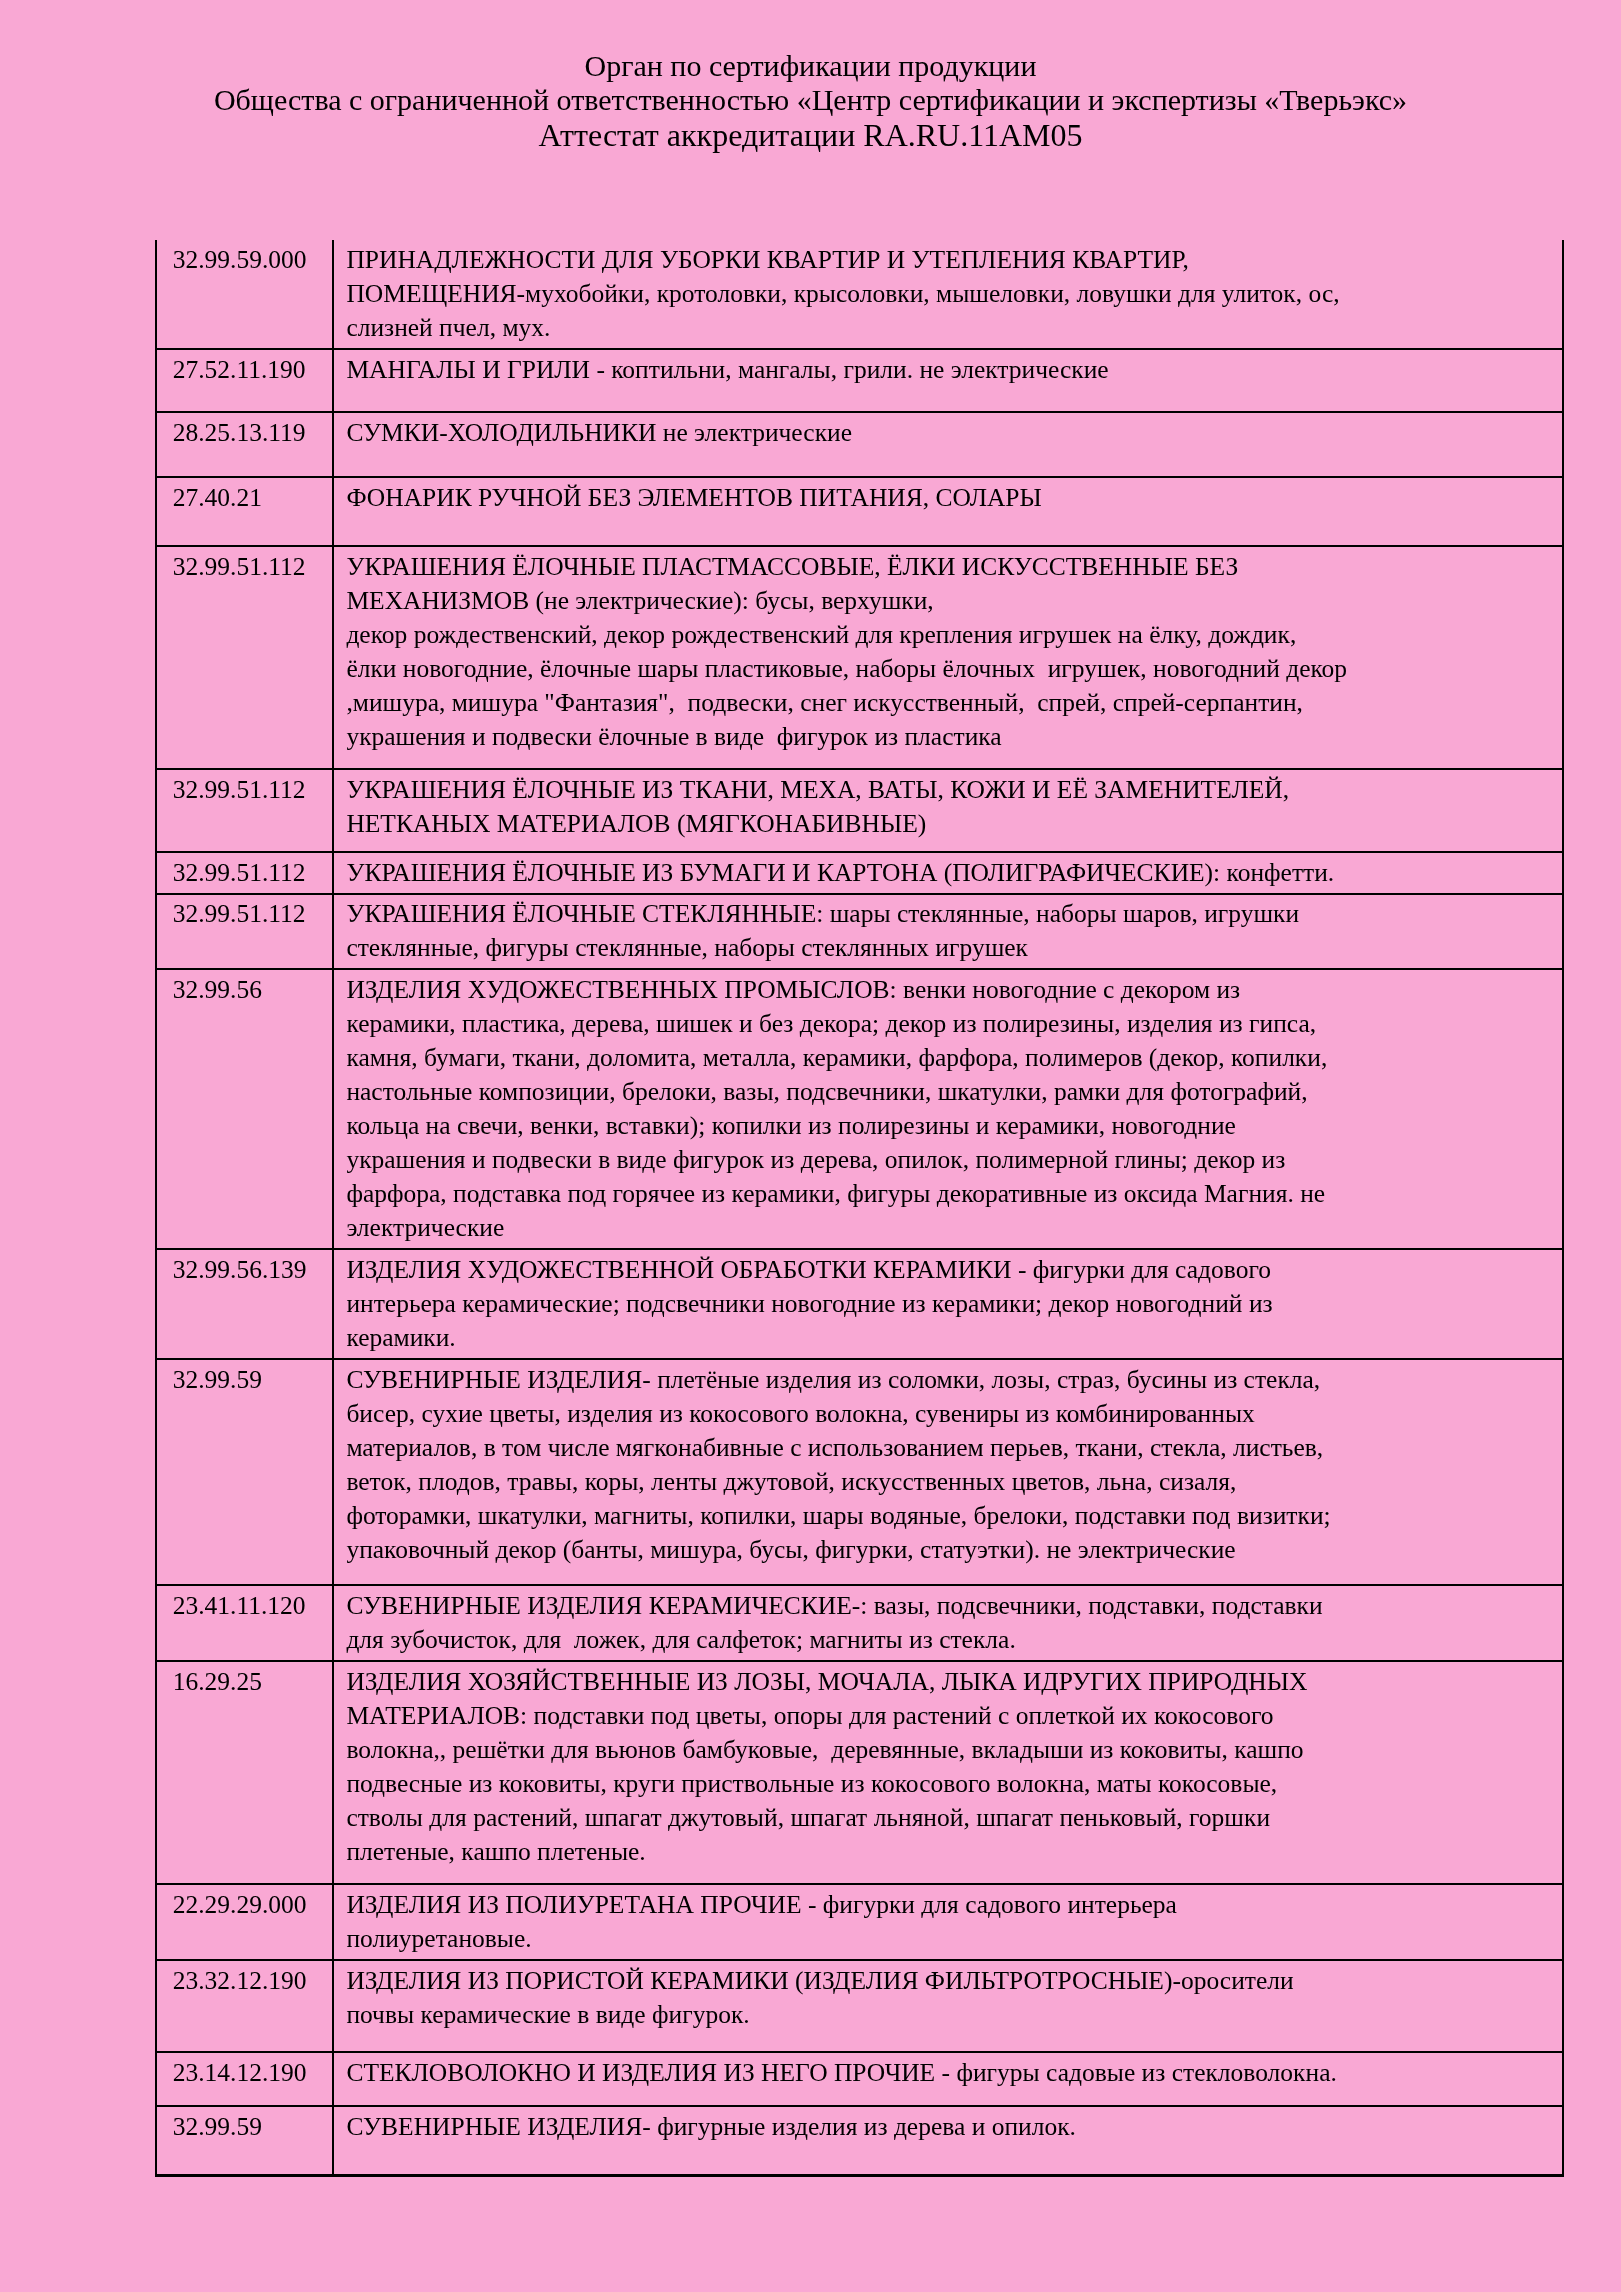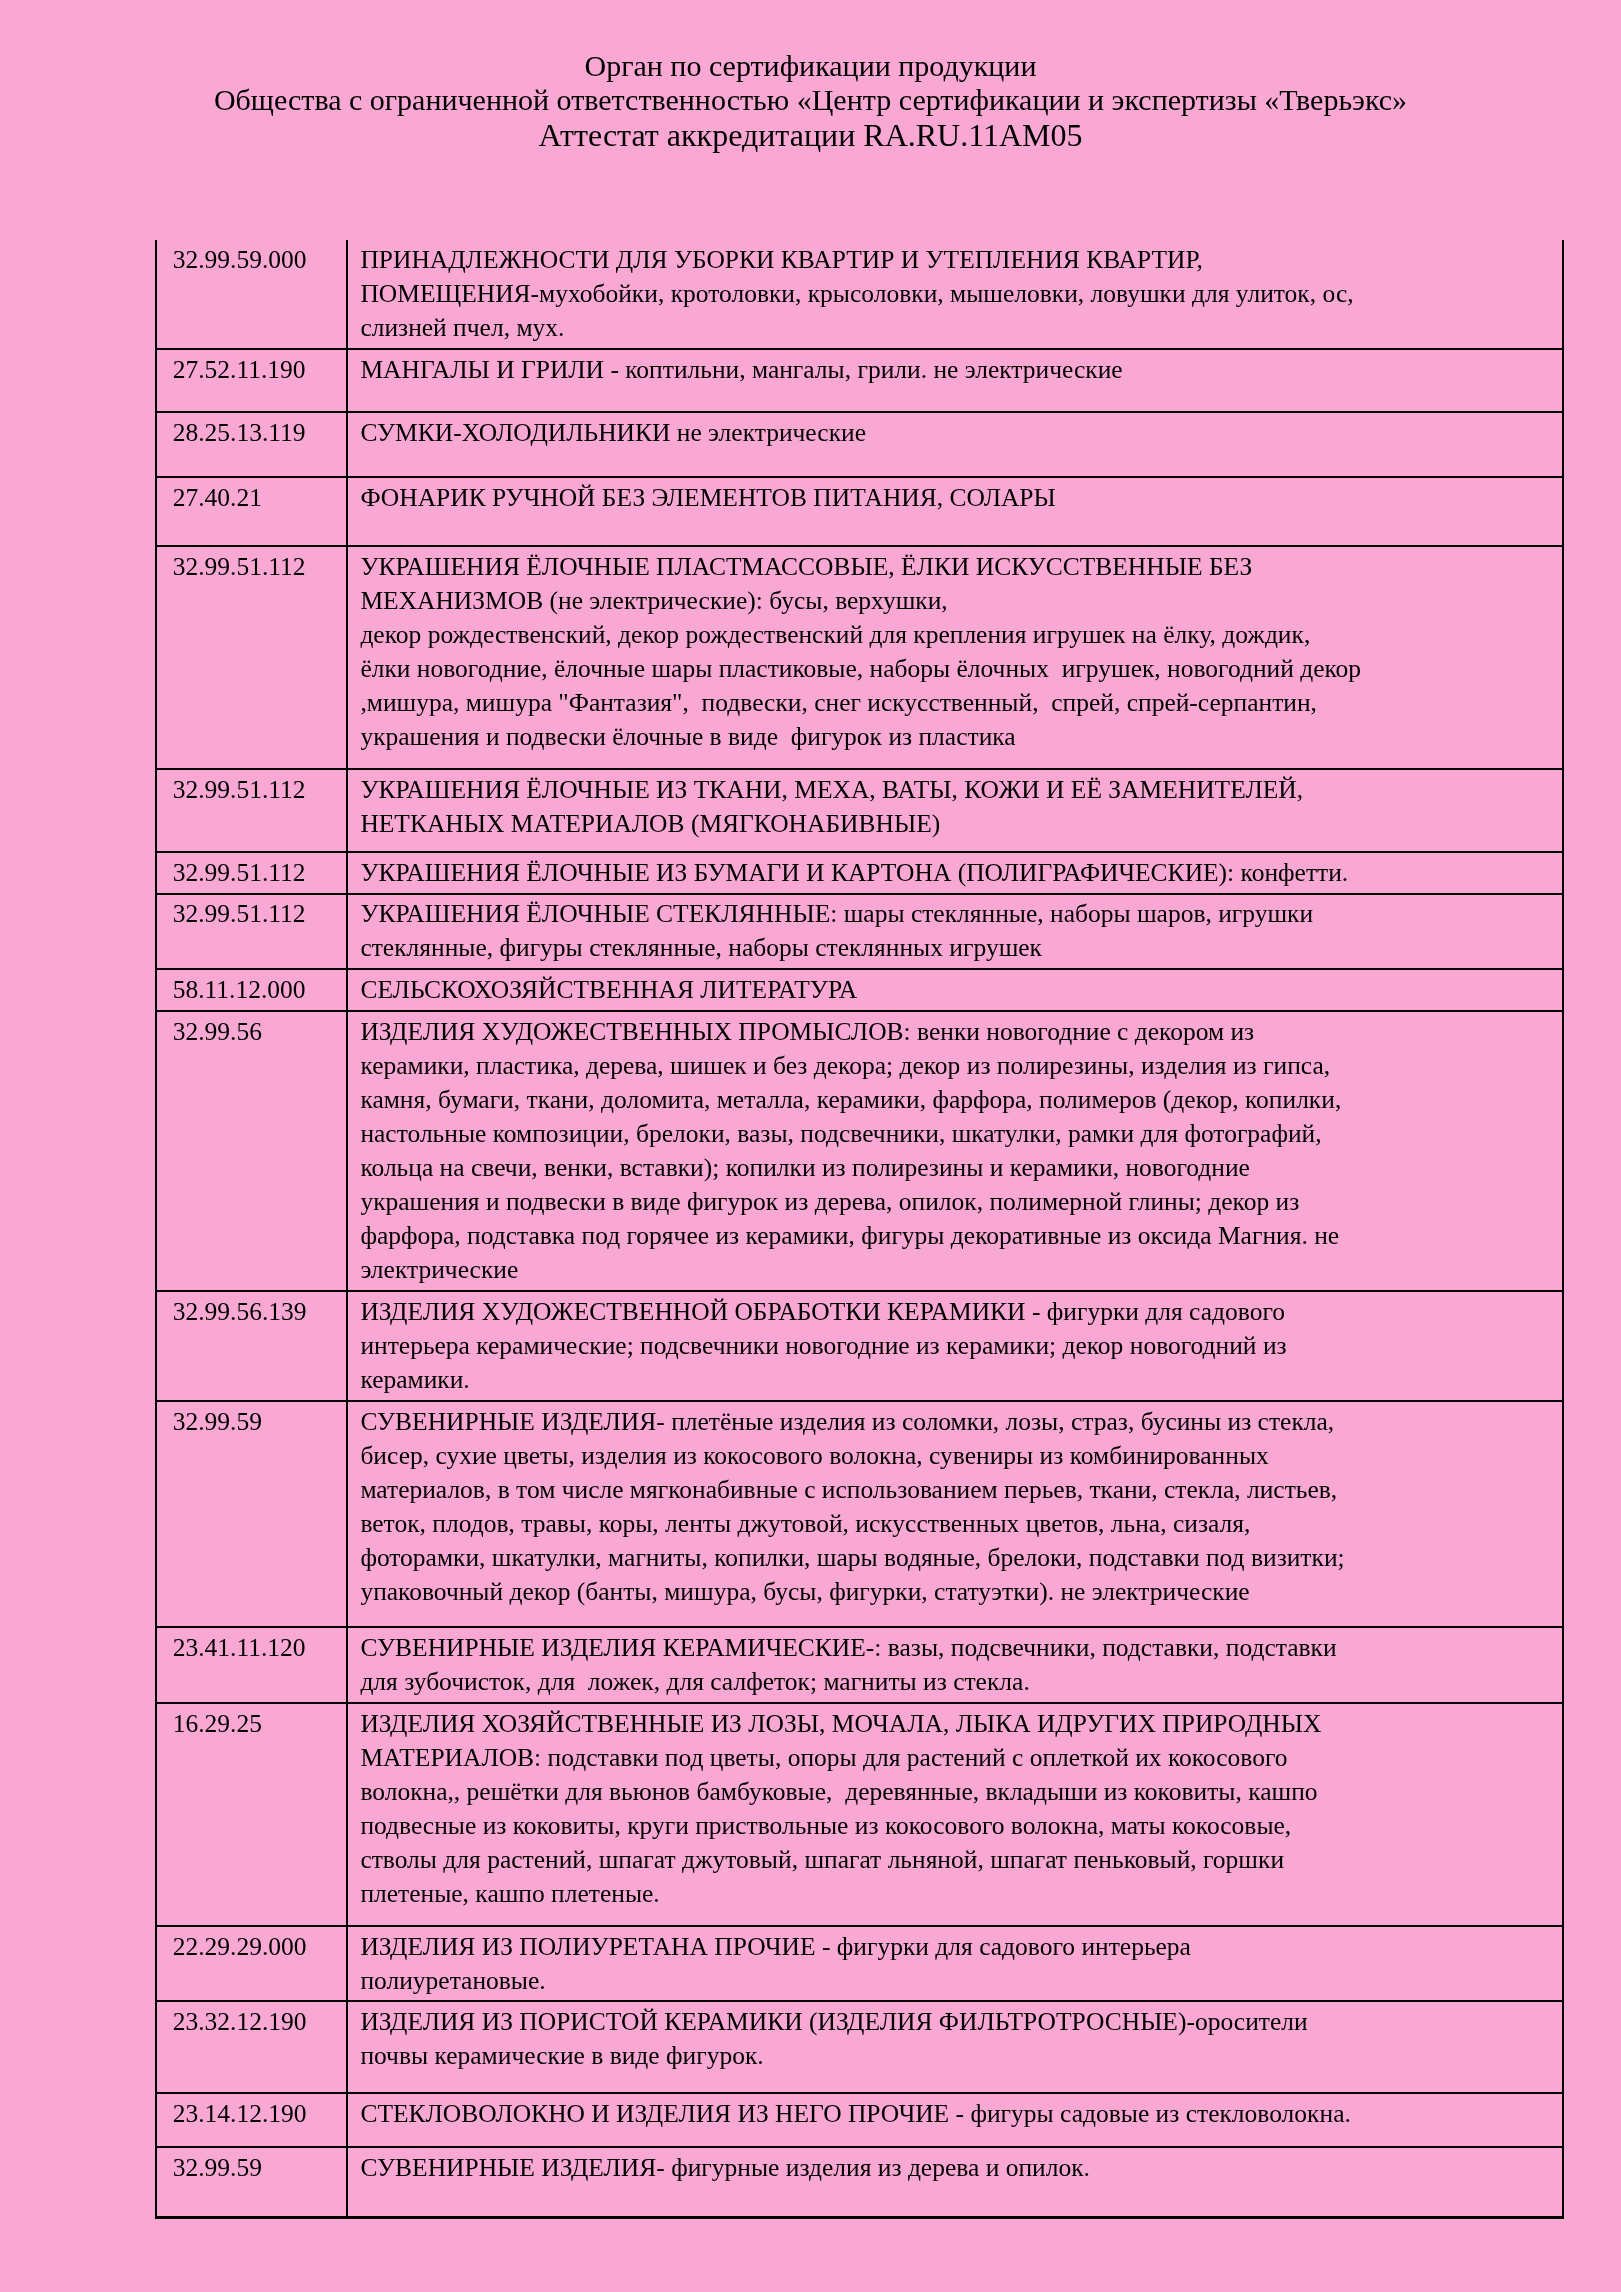--- a/index.html
+++ b/index.html
@@ -58,21 +58,21 @@
     border-top: 2.9px solid #000;
     padding-top: 2.9px;
     padding-bottom: 2.9px;
   }
   tr.table-row:first-child td {
     border-top: none;
   }
   td.code-cell {
     width: 159px;
     padding-left: 15.7px;
-    padding-right: 14px;
+    padding-right: 0;
     border-right: 2.9px solid #000;
     white-space: nowrap;
   }
   td.desc-cell {
     padding-left: 12.7px;
     padding-right: 13.7px;
     white-space: pre-wrap;
   }
 </style>
 </head>
@@ -121,24 +121,20 @@
 НЕТКАНЫХ МАТЕРИАЛОВ (МЯГКОНАБИВНЫЕ)</td>
     </tr>
         <tr class="table-row" style="height: 40px;">
       <td class="code-cell">32.99.51.112</td>
       <td class="desc-cell">УКРАШЕНИЯ ЁЛОЧНЫЕ ИЗ БУМАГИ И КАРТОНА (ПОЛИГРАФИЧЕСКИЕ): конфетти.</td>
     </tr>
         <tr class="table-row" style="height: 70px;">
       <td class="code-cell">32.99.51.112</td>
       <td class="desc-cell">УКРАШЕНИЯ ЁЛОЧНЫЕ СТЕКЛЯННЫЕ: шары стеклянные, наборы шаров, игрушки
 стеклянные, фигуры стеклянные, наборы стеклянных игрушек</td>
-    </tr>
-        <tr class="table-row" style="height: 37px;">
-      <td class="code-cell">58.11.12.000</td>
-      <td class="desc-cell">СЕЛЬСКОХОЗЯЙСТВЕННАЯ ЛИТЕРАТУРА</td>
     </tr>
         <tr class="table-row" style="height: 273px;">
       <td class="code-cell">32.99.56</td>
       <td class="desc-cell">ИЗДЕЛИЯ ХУДОЖЕСТВЕННЫХ ПРОМЫСЛОВ: венки новогодние с декором из
 керамики, пластика, дерева, шишек и без декора; декор из полирезины, изделия из гипса,
 камня, бумаги, ткани, доломита, металла, керамики, фарфора, полимеров (декор, копилки,
 настольные композиции, брелоки, вазы, подсвечники, шкатулки, рамки для фотографий,
 кольца на свечи, венки, вставки); копилки из полирезины и керамики, новогодние
 украшения и подвески в виде фигурок из дерева, опилок, полимерной глины; декор из
 фарфора, подставка под горячее из керамики, фигуры декоративные из оксида Магния. не

